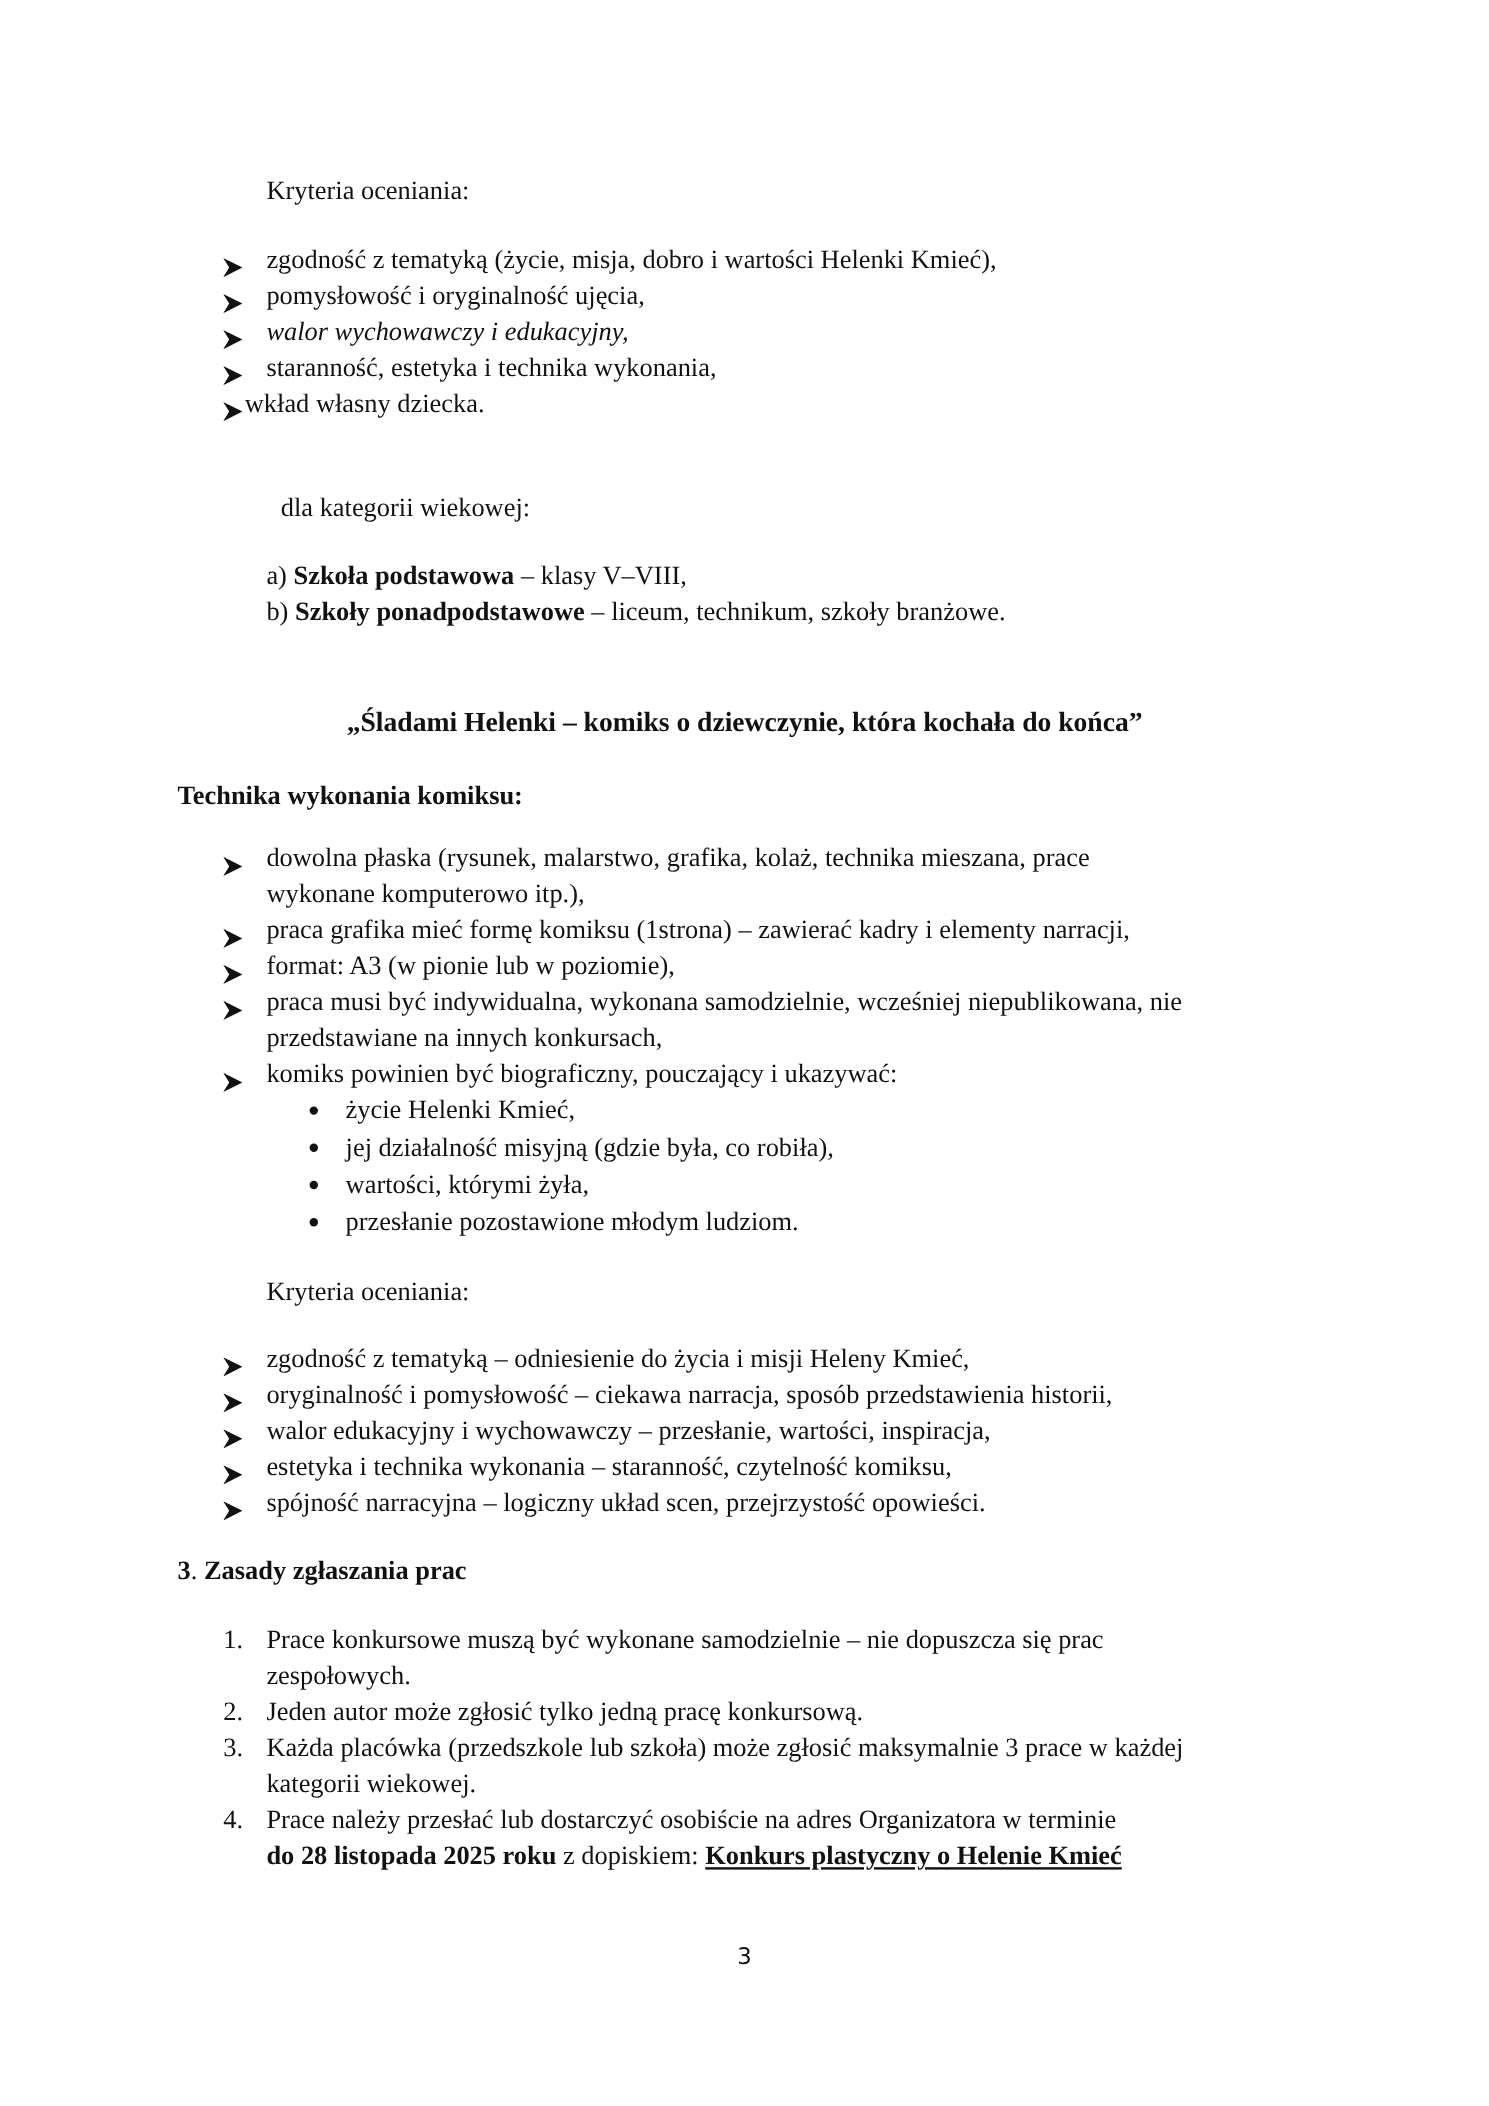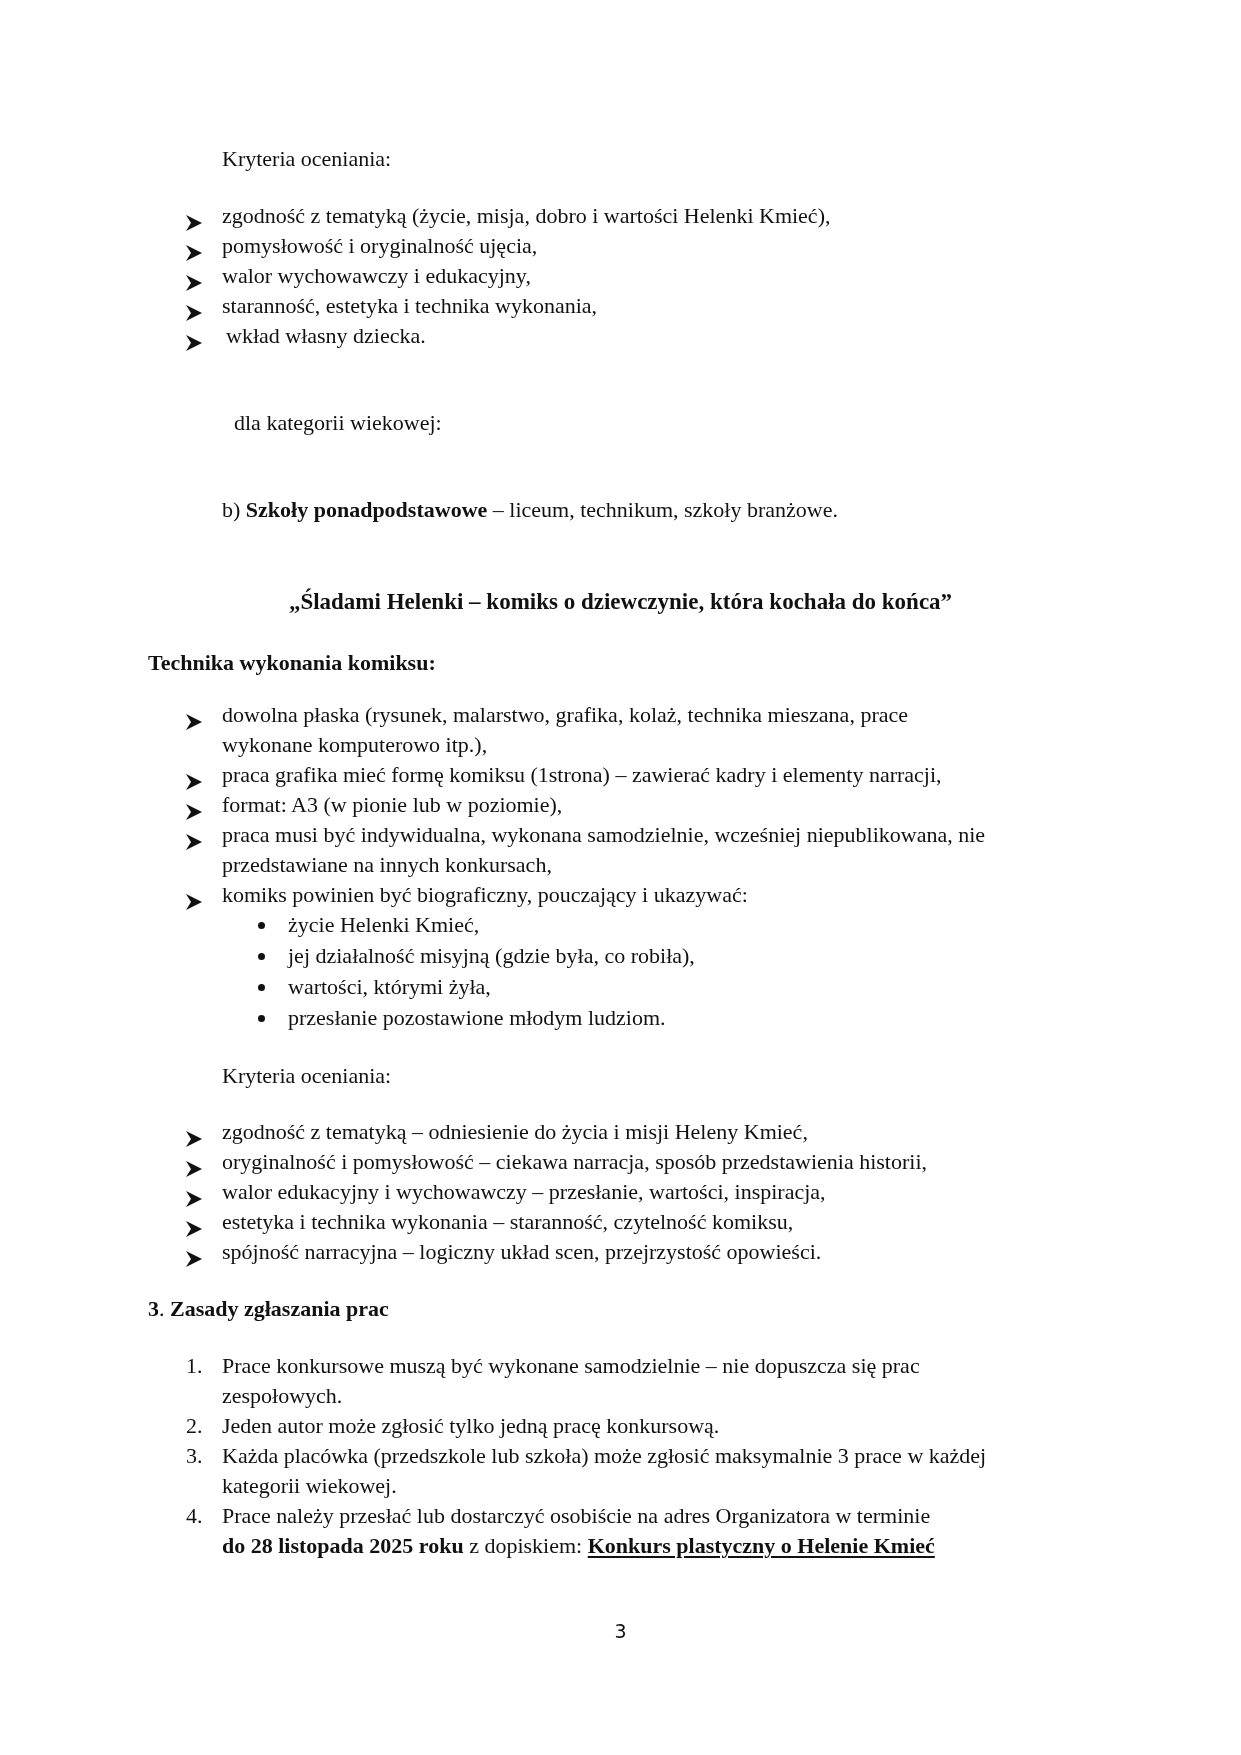--- a/index.html
+++ b/index.html
@@ -39,37 +39,40 @@
         <svg width="16" height="16" viewBox="0 0 16 16">
           <path d="M0 0 L16 8 L0 16 L5 8 Z" fill="#111"></path>
         </svg>
       </span>
     <div class="line" style="left:222px; top:231px;">pomysłowość i oryginalność ujęcia,</div>
     <span class="arrow" style="top:275px;">
         <svg width="16" height="16" viewBox="0 0 16 16">
           <path d="M0 0 L16 8 L0 16 L5 8 Z" fill="#111"></path>
         </svg>
       </span>
-    <div class="line" style="left:222px; top:261px;">walor wychowawczy i edukacyjny,</div>
+    <div class="line" style="left:222px; top:261px;font-style:italic;">walor wychowawczy i edukacyjny,</div>
     <span class="arrow" style="top:305px;">
         <svg width="16" height="16" viewBox="0 0 16 16">
           <path d="M0 0 L16 8 L0 16 L5 8 Z" fill="#111"></path>
         </svg>
       </span>
     <div class="line" style="left:222px; top:291px;">staranność, estetyka i technika wykonania,</div>
     <span class="arrow" style="top:335px;">
         <svg width="16" height="16" viewBox="0 0 16 16">
           <path d="M0 0 L16 8 L0 16 L5 8 Z" fill="#111"></path>
         </svg>
       </span>
-    <div class="line" style="left:226px; top:321px;">wkład własny dziecka.</div>
+    <div class="line" style="left:204px; top:321px;">wkład własny dziecka.</div>
   </div>
 
   <div class="line" style="left:222px; top:408px;margin-left:12px;">dla kategorii wiekowej:</div>
 
+  <div class="line" style="left:222px; top:465px;">
+    <span>a) </span><span class="b">Szkoła podstawowa</span><span> – klasy V–VIII,</span>
+  </div>
   <div class="line" style="left:222px; top:495px;">
     <span>b) </span><span class="b">Szkoły ponadpodstawowe</span><span> – liceum, technikum, szkoły branżowe.</span>
   </div>
 
   <div class="center" style="top:586px;">„Śladami Helenki – komiks o dziewczynie, która kochała do końca”</div>
 
   <div class="line b" style="left:148px; top:648px;">Technika wykonania komiksu:</div>
 
   <div>
     <span class="arrow" style="top:714px;">

